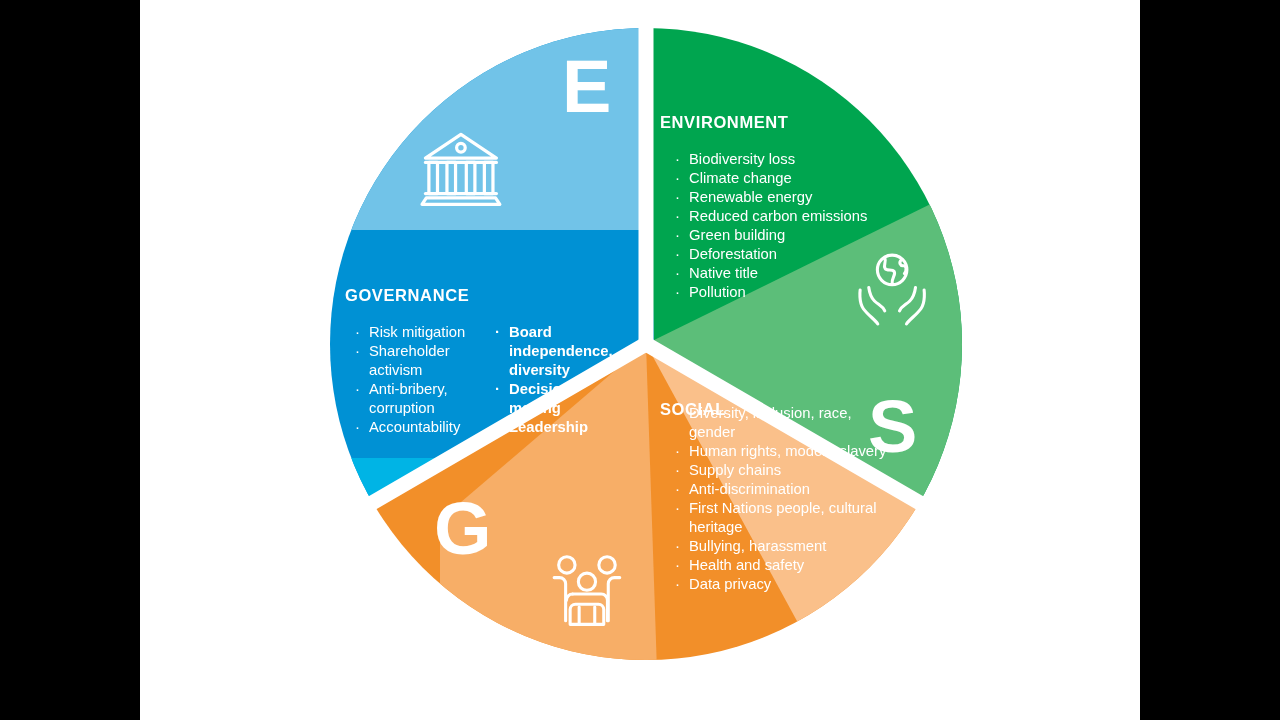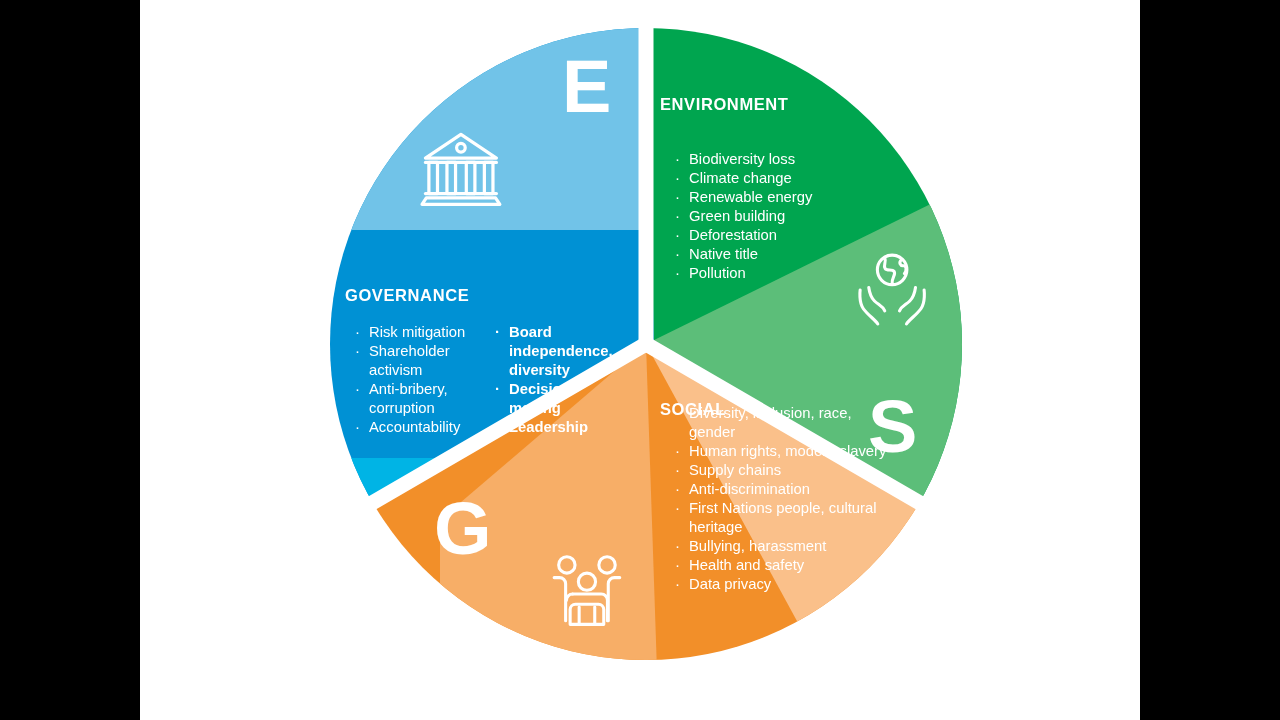--- a/index.html
+++ b/index.html
@@ -66,21 +66,21 @@
     color: #ffffff;
   }
   .big-letter {
     position: absolute;
     color: #ffffff;
     font-weight: bold;
     font-size: 74px;
     line-height: 74px;
   }
   
-  #env-title { left: 520px; top: 95px; }
+  #env-title { left: 520px; top: 113px; }
   #env-list  { left: 520px; top: 138px; width: 250px; }
   
   #soc-title { left: 520px; top: 381px; margin-top: 19px; }
   #soc-list  { left: 520px; top: 392px; width: 215px; }
   
   #gov-title { left: 205px; top: 286px; }
   #gov-list-a { left: 200px; top: 311px; width: 130px; }
   #gov-list-b { left: 340px; top: 311px; width: 130px; font-weight: bold; }
 
   #letter-e { left: 422px; top: 50px; }
@@ -187,20 +187,21 @@
         <line x1="152" y1="264" x2="152" y2="348"></line>
         <line x1="228" y1="264" x2="228" y2="348"></line>
       </g>
     </svg>
 
     <div class="txt seg-title" id="env-title">ENVIRONMENT</div>
     <ul class="txt seg-list" id="env-list">
       <li>Biodiversity loss</li>
       <li>Climate change</li>
       <li>Renewable energy</li>
+      <li>Reduced carbon emissions</li>
       <li>Green building</li>
       <li>Deforestation</li>
       <li>Native title</li>
       <li>Pollution</li>
     </ul>
     <div class="big-letter" id="letter-e">E</div>
 
     <div class="txt seg-title" id="soc-title">SOCIAL</div>
     <ul class="txt seg-list" id="soc-list">
       <li>Diversity, inclusion, race, gender</li>

